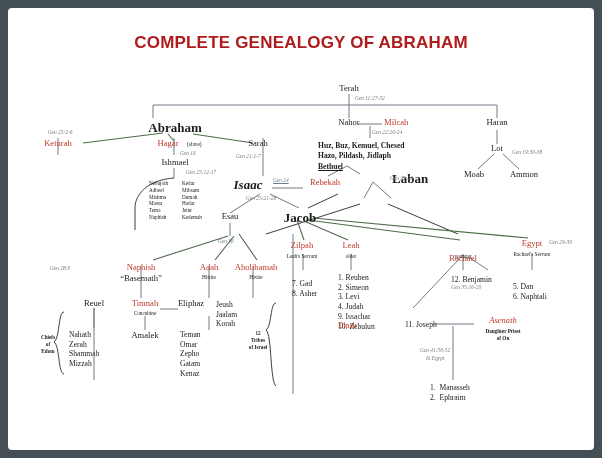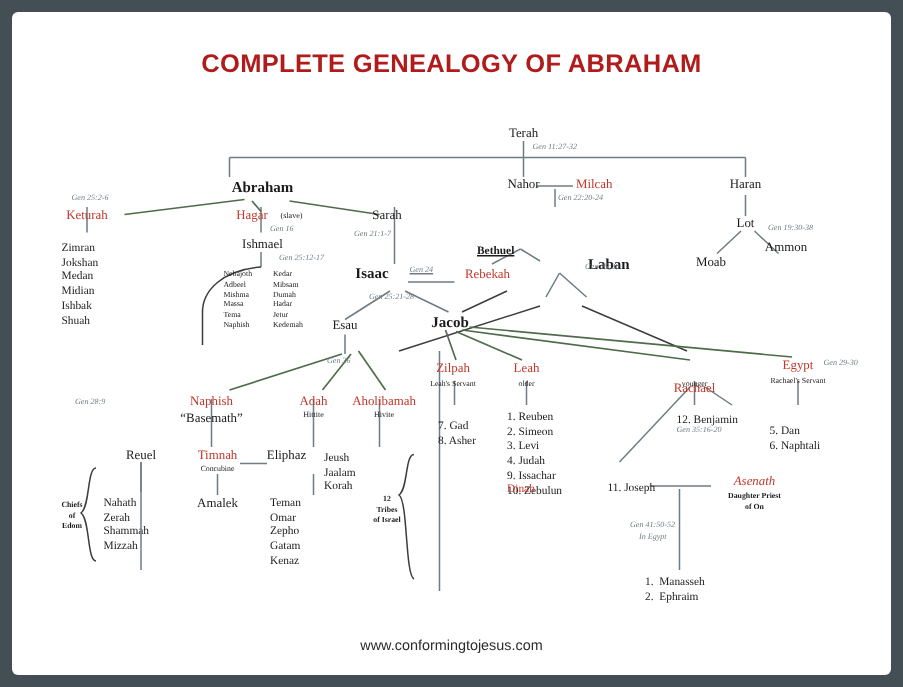--- a/index.html
+++ b/index.html
@@ -22,21 +22,21 @@
   .t{position:absolute;white-space:nowrap;color:#1b1b1b;line-height:1.05;}
   .title{
     font-family:"Liberation Sans", sans-serif;
     font-weight:bold;color:#b01b1b;letter-spacing:.2px;
   }
   .red{color:#c0392b;}
   .bold{font-weight:bold;}
   .ref{font-style:italic;color:#6f7b84;font-size:5.4px;}
   .small{font-size:5.4px;}
   .nm{font-size:8.6px;}
-  .nmb{font-size:10px;font-weight:bold;}
+  .nmb{font-size:13px;font-weight:bold;}
   .lst{font-size:7.6px;line-height:1.28;}
   .tiny{font-size:5.2px;line-height:1.3;}
   .footer{
     font-family:"Liberation Sans", sans-serif;
     font-size:9.6px;color:#2b2b2b;
   }
   .ctr{transform:translateX(-50%);}
   .ul{text-decoration:underline;}
 </style>
 </head>
@@ -138,41 +138,37 @@
     </svg>
 
     <div class="t title ctr" style="left:293px;top:26px;font-size:17px;">COMPLETE GENEALOGY OF ABRAHAM</div>
 
     <div class="t nm ctr" style="left:341px;top:76px;">Terah</div>
     <div class="t ref" style="left:347px;top:88px;">Gen 11:27-32</div>
 
     <div class="t nm ctr" style="left:341px;top:110px;">Nahor</div>
     <div class="t nm red" style="left:376px;top:110px;">Milcah</div>
     <div class="t ref" style="left:364px;top:122px;">Gen 22:20-24</div>
+    <div class="t lst bold" style="left:310px;top:133px;white-space:pre;">Huz, Buz, Kemuel, Chesed
+Hazo, Pildash, Jidlaph</div>
     <div class="t lst bold ul" style="left:310px;top:154px;">Bethuel</div>
 
     <div class="t nmb" style="left:352px;top:164px;margin-left:32px;">Laban</div>
     <div class="t ref" style="left:382px;top:168px;">Gen 25:20</div>
 
     <div class="t nm ctr" style="left:489px;top:110px;">Haran</div>
     <div class="t nm ctr" style="left:489px;top:136px;">Lot</div>
     <div class="t ref" style="left:504px;top:142px;">Gen 19:30-38</div>
     <div class="t nm ctr" style="left:466px;top:162px;">Moab</div>
-    <div class="t nm ctr" style="left:516px;top:152px;">Ammon</div>
+    <div class="t nm ctr" style="left:516px;top:162px;">Ammon</div>
 
     <div class="t nmb ctr" style="left:167px;top:113px;">Abraham</div>
 
     <div class="t nm red ctr" style="left:50px;top:131px;">Keturah</div>
     <div class="t ref" style="left:52px;top:122px;transform:translateX(-50%);">Gen 25:2-6</div>
-    <div class="t lst" style="left:33px;top:152px;white-space:pre;">Zimran
-Jokshan
-Medan
-Midian
-Ishbak
-Shuah</div>
 
     <div class="t nm red ctr" style="left:160px;top:131px;">Hagar</div>
     <div class="t small" style="left:179px;top:134px;">(slave)</div>
     <div class="t ref" style="left:172px;top:143px;">Gen 16</div>
 
     <div class="t nm ctr" style="left:167px;top:150px;">Ishmael</div>
     <div class="t ref" style="left:178px;top:162px;">Gen 25:12-17</div>
     <div class="t tiny" style="left:141px;top:172px;white-space:pre;">Nebajoth
 Adbeel
 Mishma
@@ -182,21 +178,21 @@
     <div class="t tiny" style="left:174px;top:172px;white-space:pre;">Kedar
 Mibsam
 Dumah
 Hadar
 Jetur
 Kedemah</div>
 
     <div class="t nm ctr" style="left:250px;top:131px;">Sarah</div>
     <div class="t ref" style="left:228px;top:146px;">Gen 21:1-7</div>
 
-    <div class="t nmb ctr" style="left:240px;top:170px;">Isaac</div>
+    <div class="t nmb ctr" style="left:240px;top:170px;font-style:italic;">Isaac</div>
     <div class="t ref ul" style="left:265px;top:170px;">Gen 24</div>
     <div class="t nm red ctr" style="left:317px;top:170px;">Rebekah</div>
     <div class="t ref" style="left:238px;top:188px;">Gen 25:21-28</div>
 
     <div class="t nm ctr" style="left:222px;top:204px;">Esau</div>
     <div class="t ref" style="left:210px;top:231px;">Gen  36</div>
 
     <div class="t ref" style="left:42px;top:258px;">Gen 28:9</div>
     <div class="t nm red ctr" style="left:133px;top:255px;">Naphish</div>
     <div class="t nm ctr" style="left:133px;top:266px;">“Basemath”</div>
@@ -272,16 +268,15 @@
 
     <div class="t lst" style="left:397px;top:312px;">11. Joseph</div>
     <div class="t nm red ctr" style="left:495px;top:308px;font-style:italic;">Asenath</div>
     <div class="t tiny bold ctr" style="left:495px;top:320px;">Daughter Priest</div>
     <div class="t tiny bold ctr" style="left:495px;top:327px;">of On</div>
     <div class="t ref" style="left:412px;top:340px;">Gen 41:50-52</div>
     <div class="t ref" style="left:418px;top:348px;">In Egypt</div>
     <div class="t lst" style="left:422px;top:375px;white-space:pre;">1.  Manasseh
 2.  Ephraim</div>
 
-    <div class="t footer ctr" style="left:293px;top:418px;">www.conformingtojesus.com</div>
 
   </div>
 </div>
 
 </body></html>

